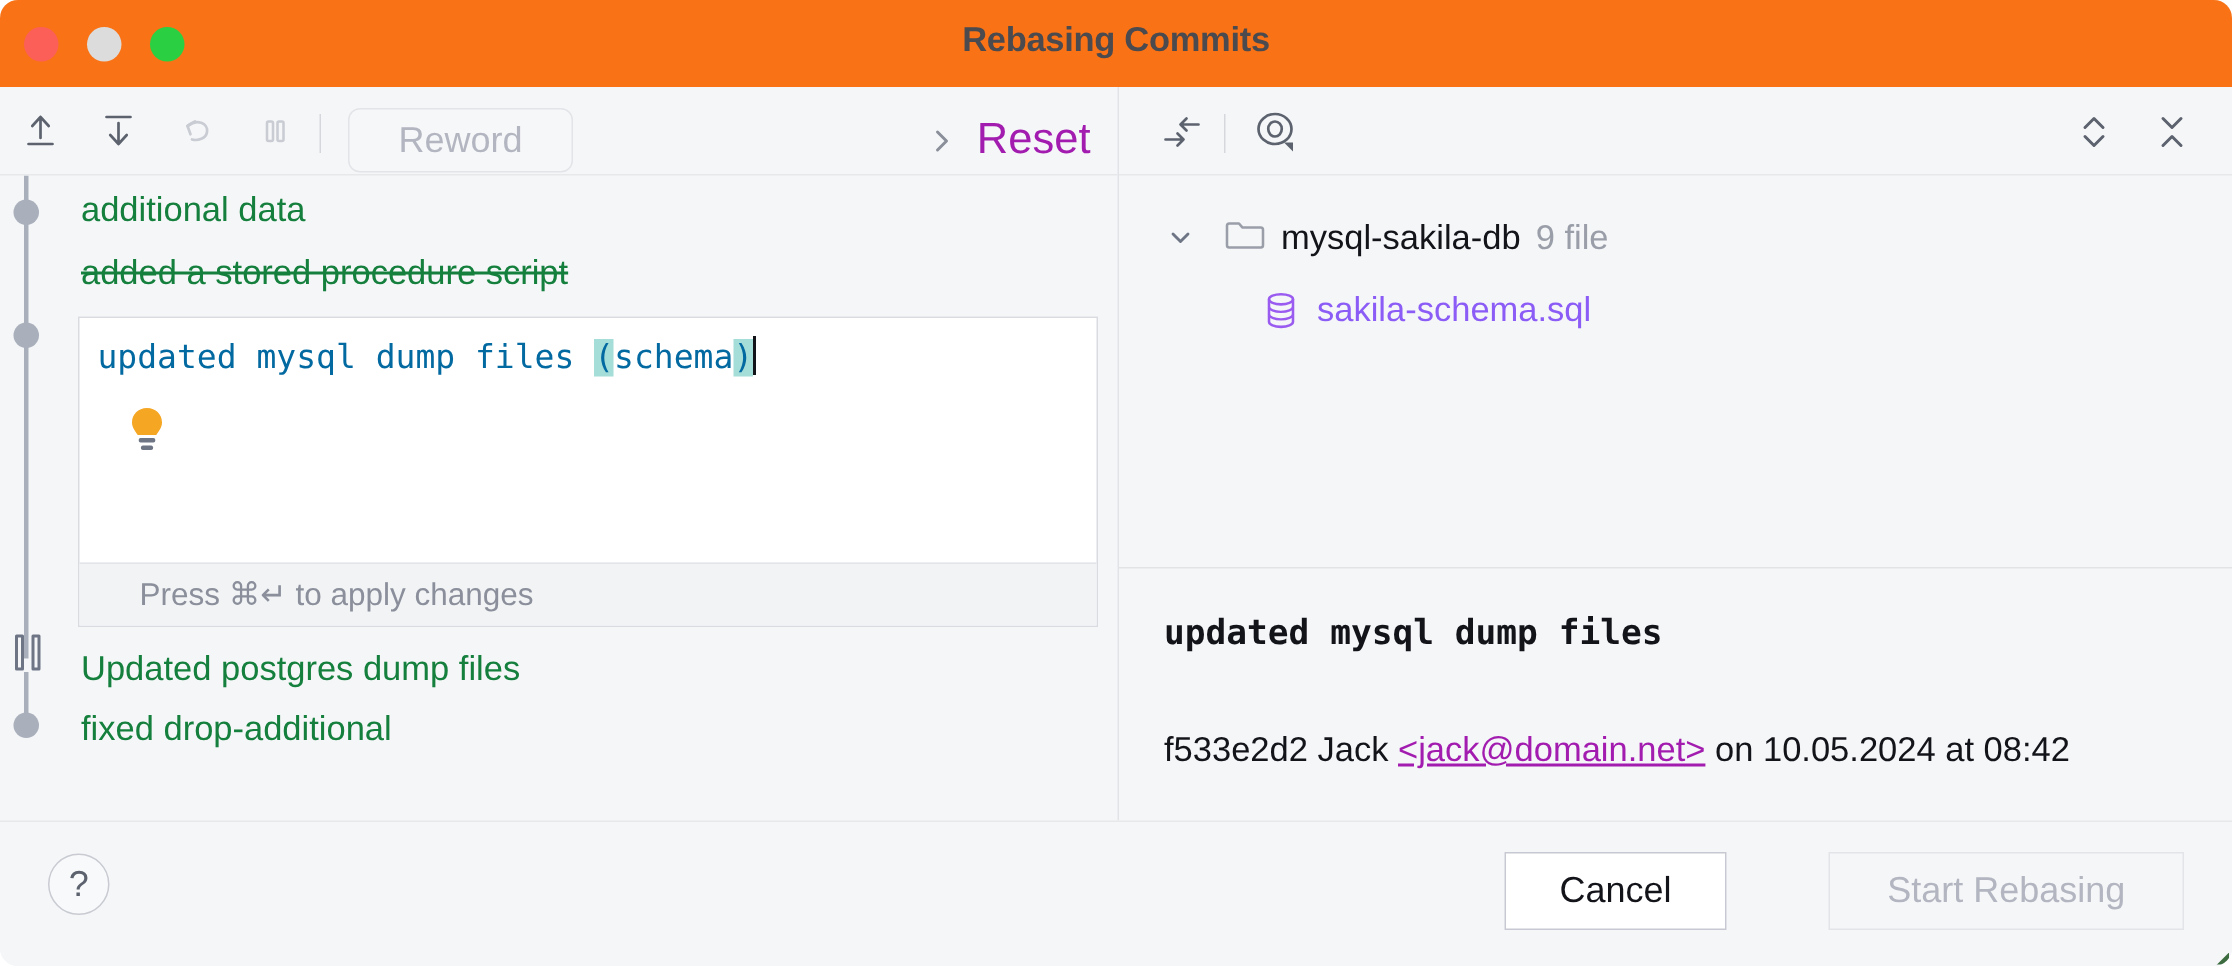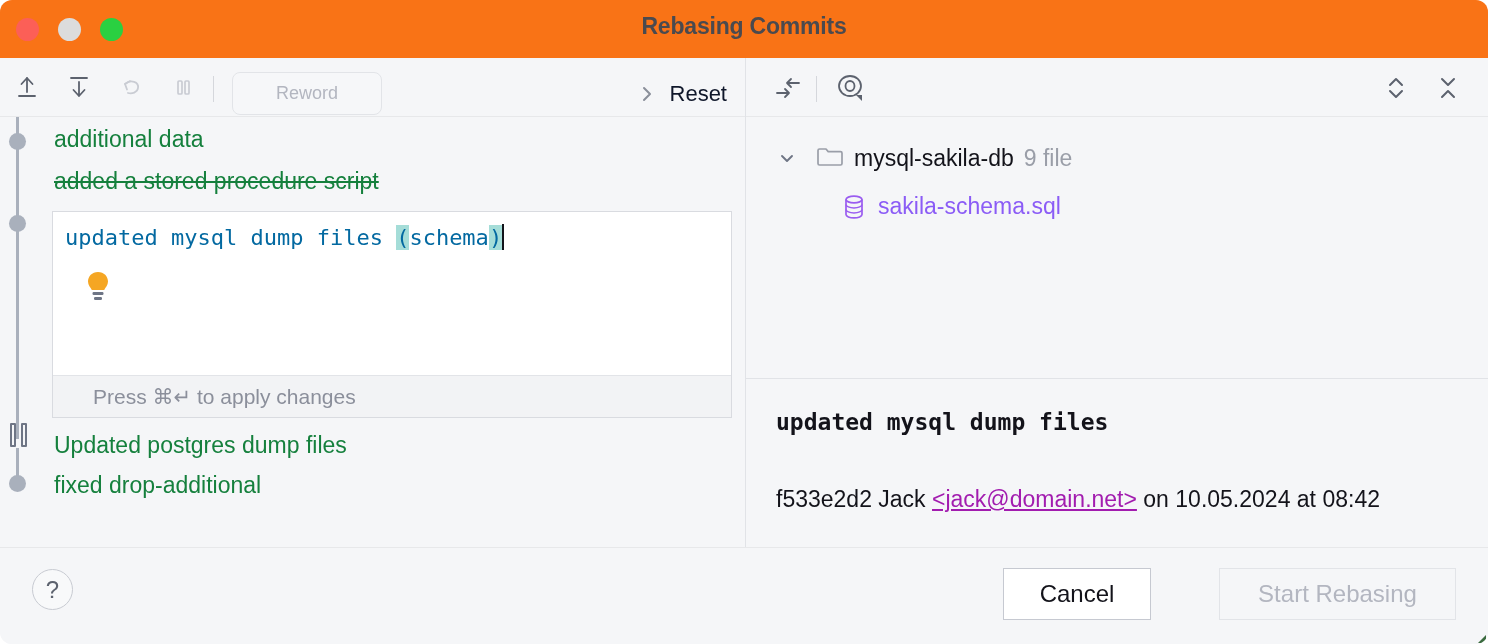--- a/index.html
+++ b/index.html
@@ -66,30 +66,30 @@
     width: 1px; height: 26px;
     background: #d5d7dc;
   }
   .reword-btn {
     position: absolute; left: 232px; top: 14px;
     width: 150px; height: 43px;
     border: 1px solid #e2e4e8;
     border-radius: 8px;
     background: #f6f7f9;
     color: #b3b6c0;
-    font-size: 18px;
+    font-size: 24px;
     display: flex; align-items: center; justify-content: center;
     box-sizing: border-box;
   }
   .reset-wrap {
     position: absolute; right: 18px; top: 14px;
     height: 43px; display: flex; align-items: center; gap: 14px;
   }
   .reset-link {
-    font-size: 22px; color: #0f172a;
+    font-size: 29px; color: #a21caf;
   }
 
   
   .commit-list {
     position: absolute; left: 0; top: 59px;
     width: 745px; height: 430px;
     overflow: hidden;
   }
   .graph-col {
     position: absolute; left: 0; top: 0;

